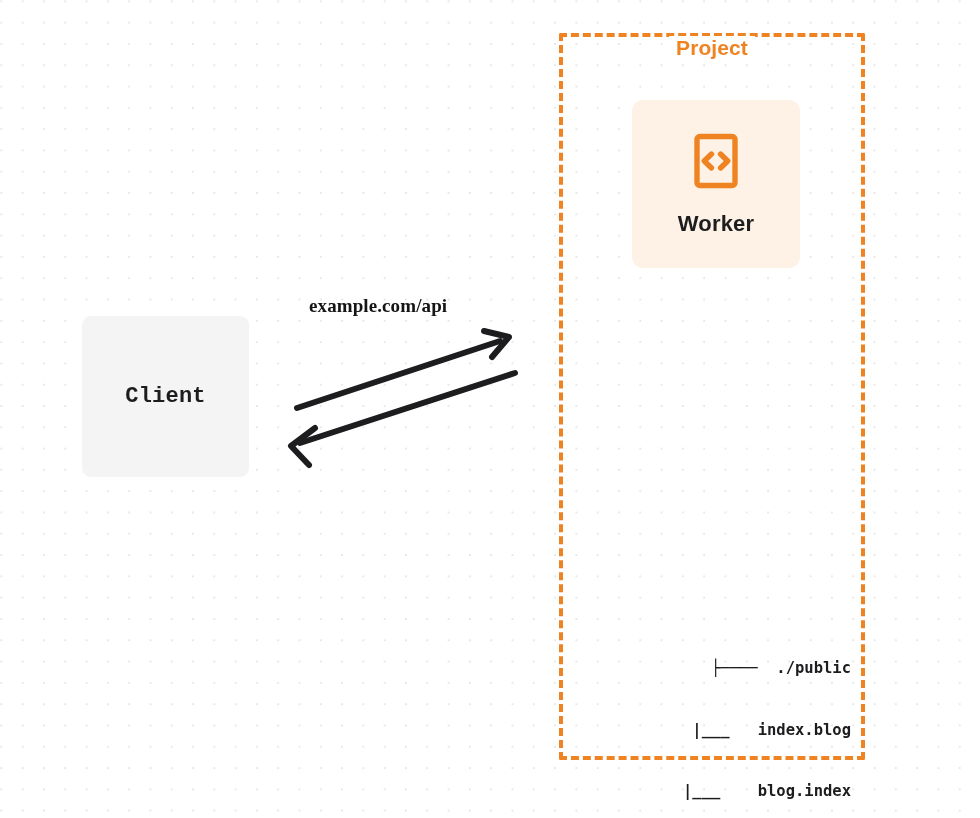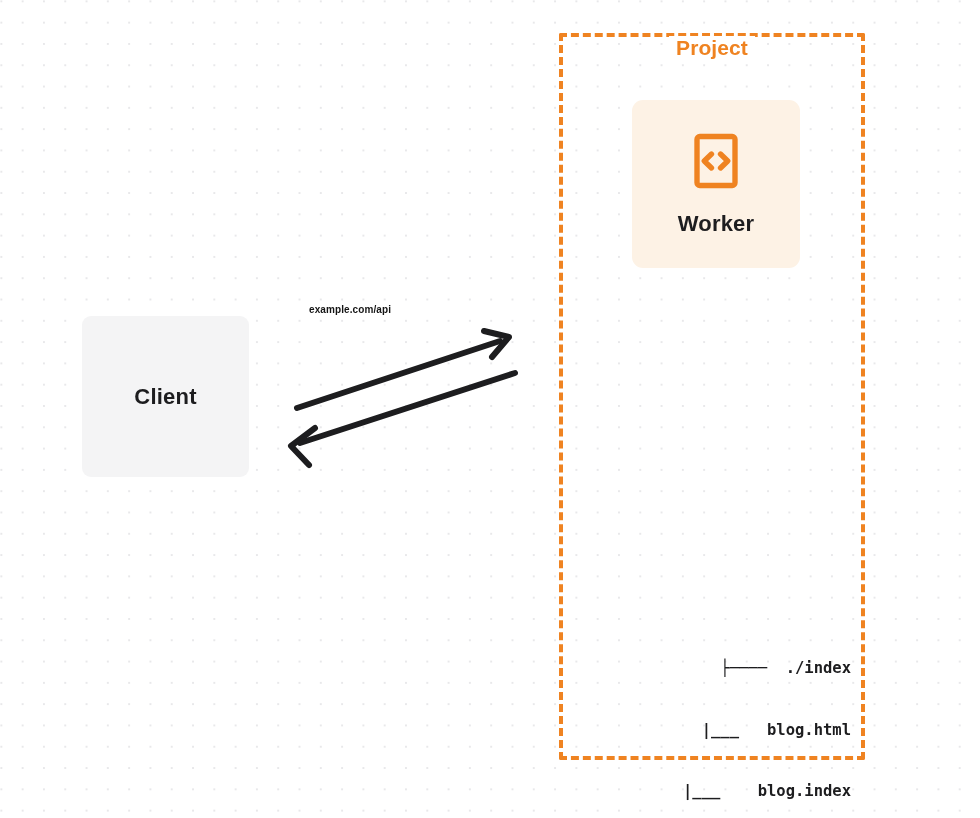--- a/index.html
+++ b/index.html
@@ -34,20 +34,21 @@
     border-radius: 9px;
     display: flex;
     align-items: center;
     justify-content: center;
   }
   .client-label {
     font-size: 22px;
     font-weight: 700;
     color: #1d1d1f;
     letter-spacing: 0.2px;
+    font-family: Liberation Mono, monospace;
   }
 
   
   .project-group {
     position: absolute;
     left: 559px;
     top: 33px;
     width: 306px;
     height: 727px;
   }
@@ -125,26 +126,27 @@
     position: absolute;
     left: 0;
     top: 0;
     width: 980px;
     height: 818px;
     pointer-events: none;
   }
   .edge-label {
     position: absolute;
     left: 309px;
-    top: 304px;
-    font-size: 10px;
+    top: 295px;
+    font-size: 19px;
     font-weight: 700;
     color: #151515;
     white-space: nowrap;
     letter-spacing: 0.1px;
+    font-family: Liberation Serif, serif;
   }
 </style>
 </head>
 <body>
 
 <div id="canvas">
 
   <div class="client-box">
     <span class="client-label">Client</span>
   </div>
@@ -173,20 +175,20 @@
       <svg class="service-icon" viewBox="0 0 24 24" fill="none" xmlns="http://www.w3.org/2000/svg">
         <rect x="4.4" y="2.2" width="15.2" height="19.6" rx="1.1" stroke="#ef8321" stroke-width="2.15"></rect>
         <polyline points="10.2,9.2 7.3,12 10.2,14.8" stroke="#ef8321" stroke-width="2.15" stroke-linecap="round" stroke-linejoin="round"></polyline>
         <polyline points="13.8,9.2 16.7,12 13.8,14.8" stroke="#ef8321" stroke-width="2.15" stroke-linecap="round" stroke-linejoin="round"></polyline>
       </svg>
       <span class="service-label">Worker</span>
     </div>
 
 
     <div class="file-tree">
-      <span class="tree-row">├────  ./index</span>
-      <span class="tree-row">    |___   blog.html</span>
+      <span class="tree-row">├────  ./public</span>
+      <span class="tree-row">    |___   index.blog</span>
       <span class="tree-row">    |___    blog.index</span>
       
     </div>
   </div>
 
 </div>
 
 </body></html>

